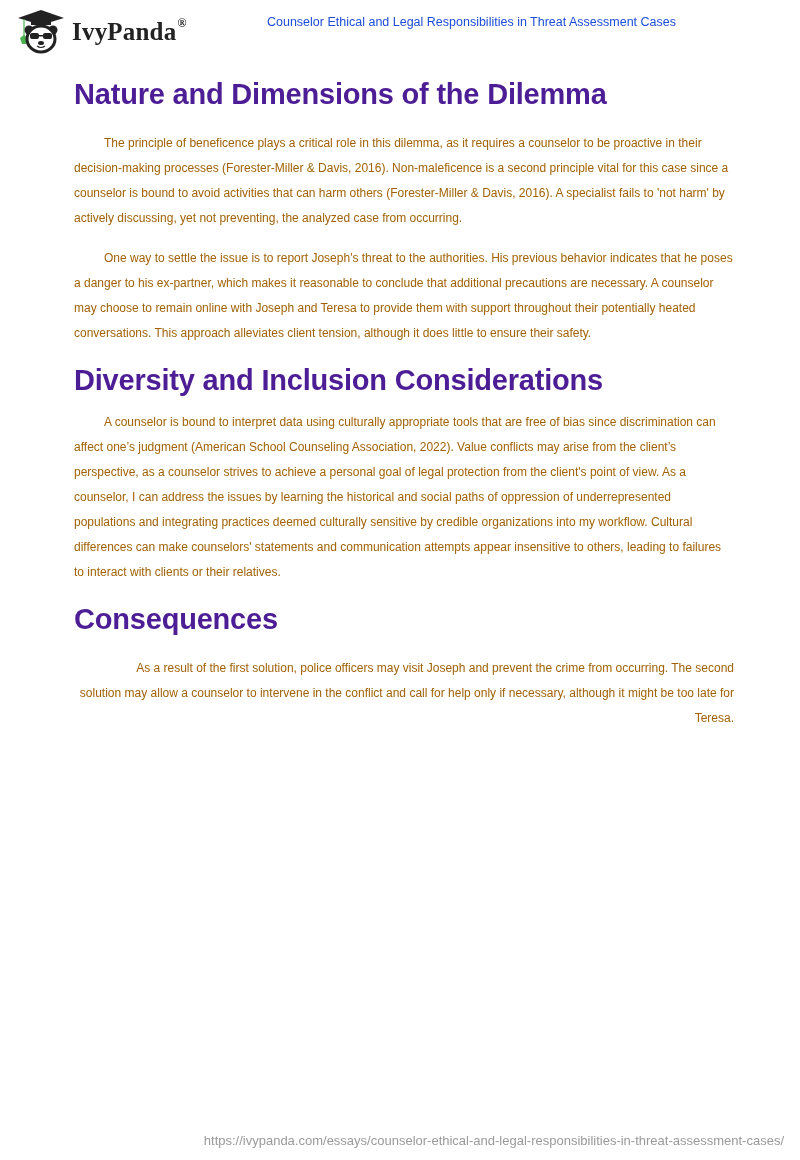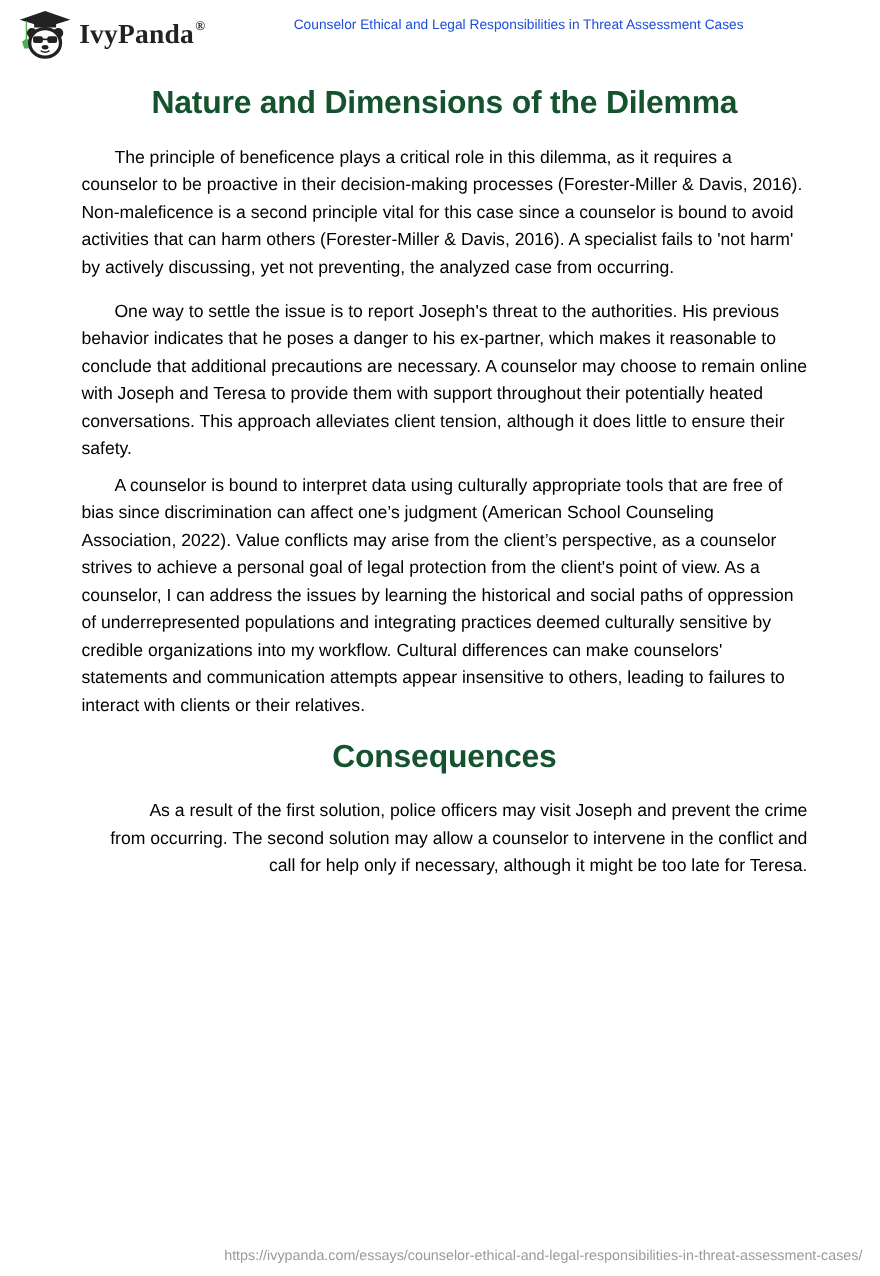--- a/index.html
+++ b/index.html
@@ -5,22 +5,22 @@
   html, body { margin: 0; padding: 0; background: #ffffff; }
   body { width: 800px; height: 1160px; position: relative; overflow: hidden;
          font-family: "Liberation Sans", sans-serif; color: #222222; }
   .header { position: absolute; left: 0; top: 0; width: 708px; height: 60px; }
   .logo { position: absolute; left: 16px; top: 8px; display: flex; align-items: center; }
   .logo svg { display: block; }
   .logo-text { font-family: "Liberation Serif", serif; font-weight: bold; font-size: 25px; color: #222; margin-left: 6px; margin-top: 2px; letter-spacing: 0.2px; }
   .logo-text sup { font-size: 12px; vertical-align: top; position: relative; top: -2px; margin-left: 1px; }
   .doc-title { position: absolute; right: 32px; top: 15px; font-size: 12.5px; color: #1d4ed8; }
   .content { position: absolute; left: 74px; top: 70px; width: 660px; }
-  h2 { font-size: 29px; font-weight: bold; color: #14532d; margin: 0; line-height: 44px; letter-spacing: -0.2px; text-align: center; }
-  p { font-size: 16px; line-height: 25px; margin: 0; color: #000000; text-indent: 30px; }
+  h2 { font-size: 29px; font-weight: bold; color: #4c1d95; margin: 0; line-height: 44px; letter-spacing: -0.2px; }
+  p { font-size: 12px; line-height: 25px; margin: 0; color: #a16207; text-indent: 30px; }
   .sec1 h2 { margin-top: 2px; }
   .sec1 p { margin-top: 15px; }
   .sec2 h2 { margin-top: 12px; }
   .sec2 p { margin-top: 15px; }
   .sec3 h2 { margin-top: 12px; }
   .sec3 p { margin-top: 8px; }
   .sec4 h2 { margin-top: 12px; }
   .sec4 p { margin-top: 15px; text-align: right; }
   .footer-url { position: absolute; right: 16px; top: 1133px; font-size: 13px; color: #9a9a9a; }
 </style>
@@ -53,20 +53,21 @@
 
 <div class="content">
   <section class="sec1">
     <h2>Nature and Dimensions of the Dilemma</h2>
     <p>The principle of beneficence plays a critical role in this dilemma, as it requires a counselor to be proactive in their decision-making processes (Forester-Miller &amp; Davis, 2016). Non-maleficence is a second principle vital for this case since a counselor is bound to avoid activities that can harm others (Forester-Miller &amp; Davis, 2016). A specialist fails to 'not harm' by actively discussing, yet not preventing, the analyzed case from occurring.</p>
   </section>
   <section class="sec2">
     <p>One way to settle the issue is to report Joseph's threat to the authorities. His previous behavior indicates that he poses a danger to his ex-partner, which makes it reasonable to conclude that additional precautions are necessary. A counselor may choose to remain online with Joseph and Teresa to provide them with support throughout their potentially heated conversations. This approach alleviates client tension, although it does little to ensure their safety.</p>
   </section>
   <section class="sec3">
+    <h2>Diversity and Inclusion Considerations</h2>
     <p>A counselor is bound to interpret data using culturally appropriate tools that are free of bias since discrimination can affect one’s judgment (American School Counseling Association, 2022). Value conflicts may arise from the client’s perspective, as a counselor strives to achieve a personal goal of legal protection from the client's point of view. As a counselor, I can address the issues by learning the historical and social paths of oppression of underrepresented populations and integrating practices deemed culturally sensitive by credible organizations into my workflow. Cultural differences can make counselors' statements and communication attempts appear insensitive to others, leading to failures to interact with clients or their relatives.</p>
   </section>
   <section class="sec4">
     <h2>Consequences</h2>
     <p>As a result of the first solution, police officers may visit Joseph and prevent the crime from occurring. The second solution may allow a counselor to intervene in the conflict and call for help only if necessary, although it might be too late for Teresa.</p>
   </section>
 </div>
 
 <div class="footer-url">https://ivypanda.com/essays/counselor-ethical-and-legal-responsibilities-in-threat-assessment-cases/</div>
 

